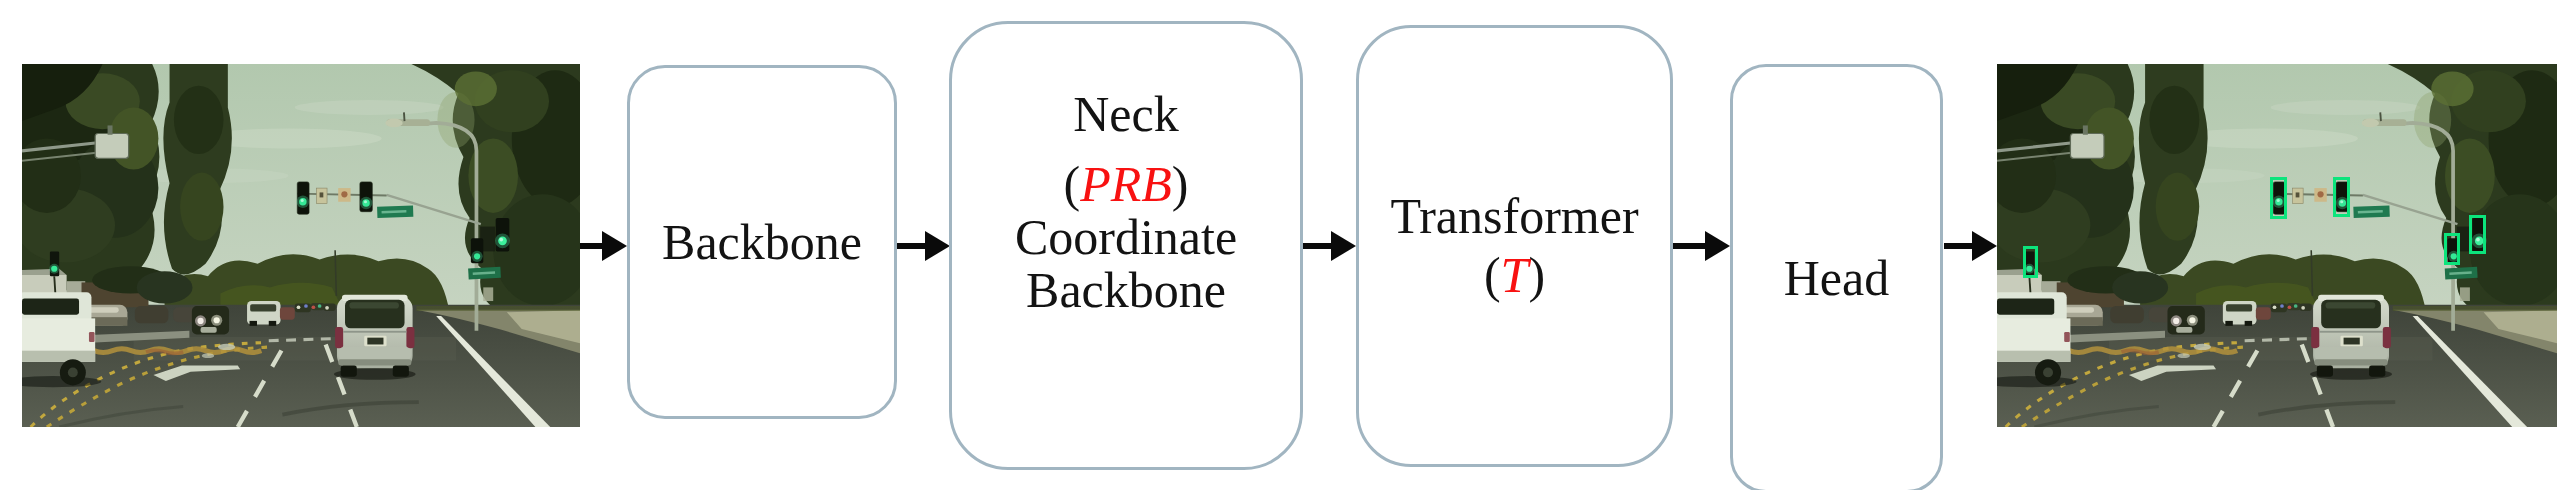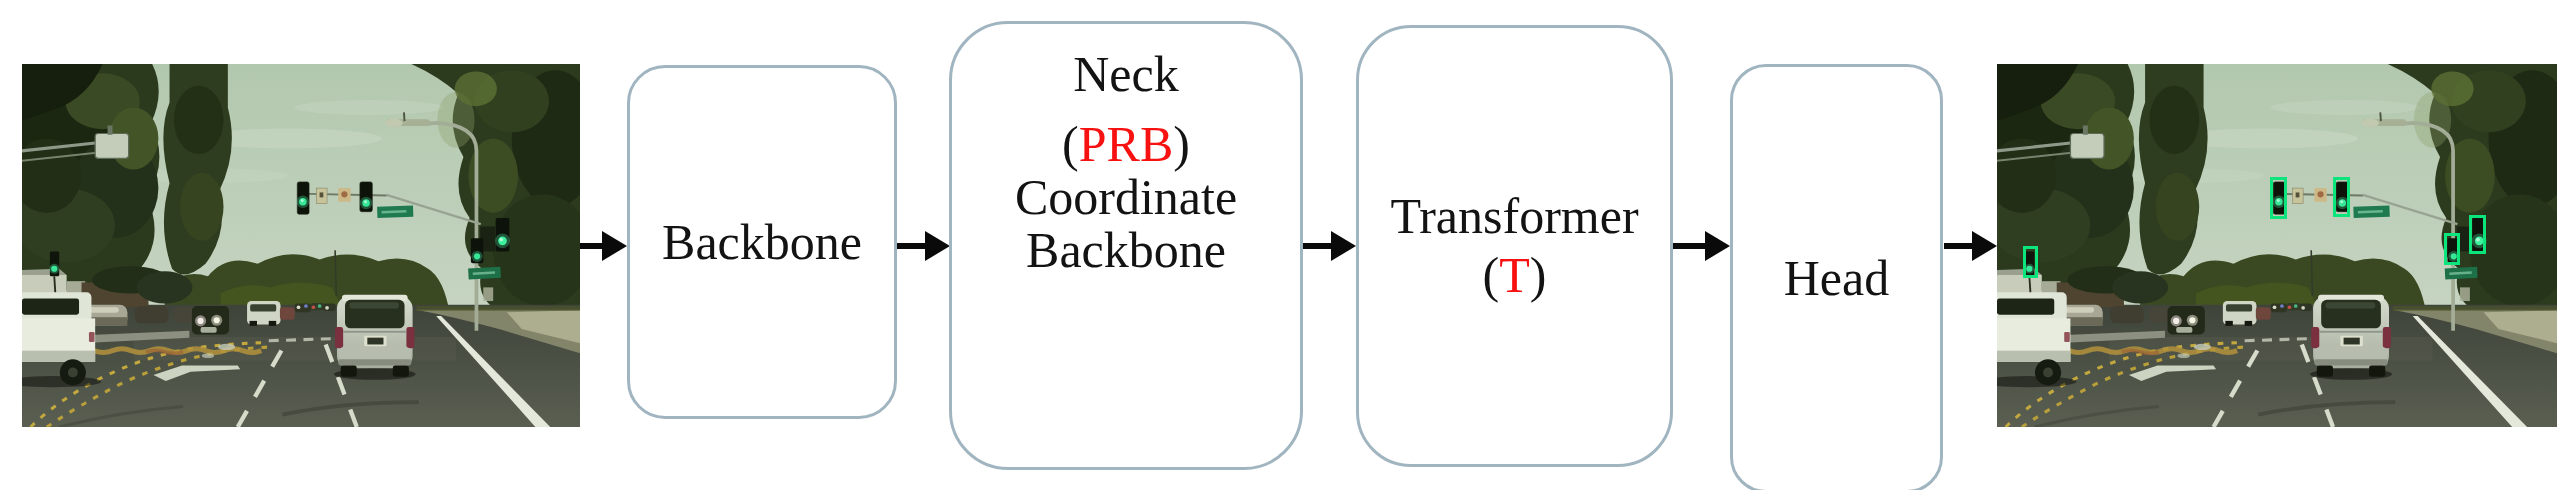--- a/index.html
+++ b/index.html
@@ -5,24 +5,24 @@
   html,body{margin:0;padding:0;background:#ffffff;}
   .page{position:relative;width:2576px;height:491px;background:#fff;overflow:hidden;
         font-family:"Liberation Serif","DejaVu Serif",serif;}
   .photo{position:absolute;overflow:hidden;background:#bccfb8;}
   .photo svg{display:block;width:100%;height:100%;}
   .node{position:absolute;box-sizing:border-box;background:#fff;
         border:3.1px solid var(--box-border,#a1b5c1);
         display:flex;flex-direction:column;align-items:center;justify-content:center;
         color:var(--text-black,#131313);font-size:50px;line-height:59px;text-align:center;}
   .node.neck{justify-content:flex-start;padding-top:22.3px;}
-  .neck-title{line-height:56px;}
+  .neck-title{line-height:56px;margin-top:40px;}
   .neck-gap{height:16px;}
   .neck .bline{line-height:53px;}
-  .rd{color:var(--red-text,#f81111);}
+  .rd{color:var(--red-text,#f81111);font-style:italic;}
   .arrow{position:absolute;top:231px;height:30px;}
   .arrow .shaft{position:absolute;left:0;right:22.3px;top:12.4px;height:5.6px;
         background:var(--arrow-black,#0a0a0a);}
   .arrow .tip{position:absolute;right:0;top:0;width:0;height:0;
         border-top:15px solid transparent;border-bottom:15px solid transparent;
         border-left:25px solid var(--arrow-black,#0a0a0a);}
   .det{position:absolute;box-sizing:border-box;border:3.1px solid var(--detection-green,#0ce47c);}
 </style>
 </head>
 <body>

